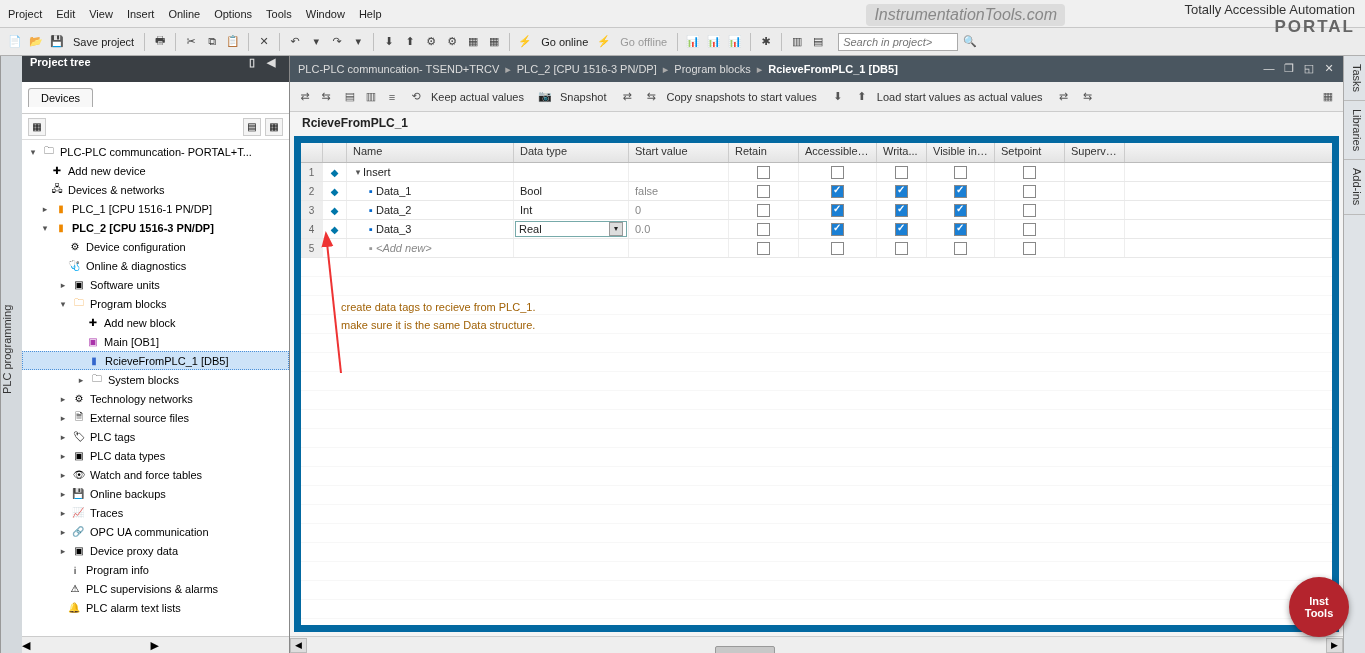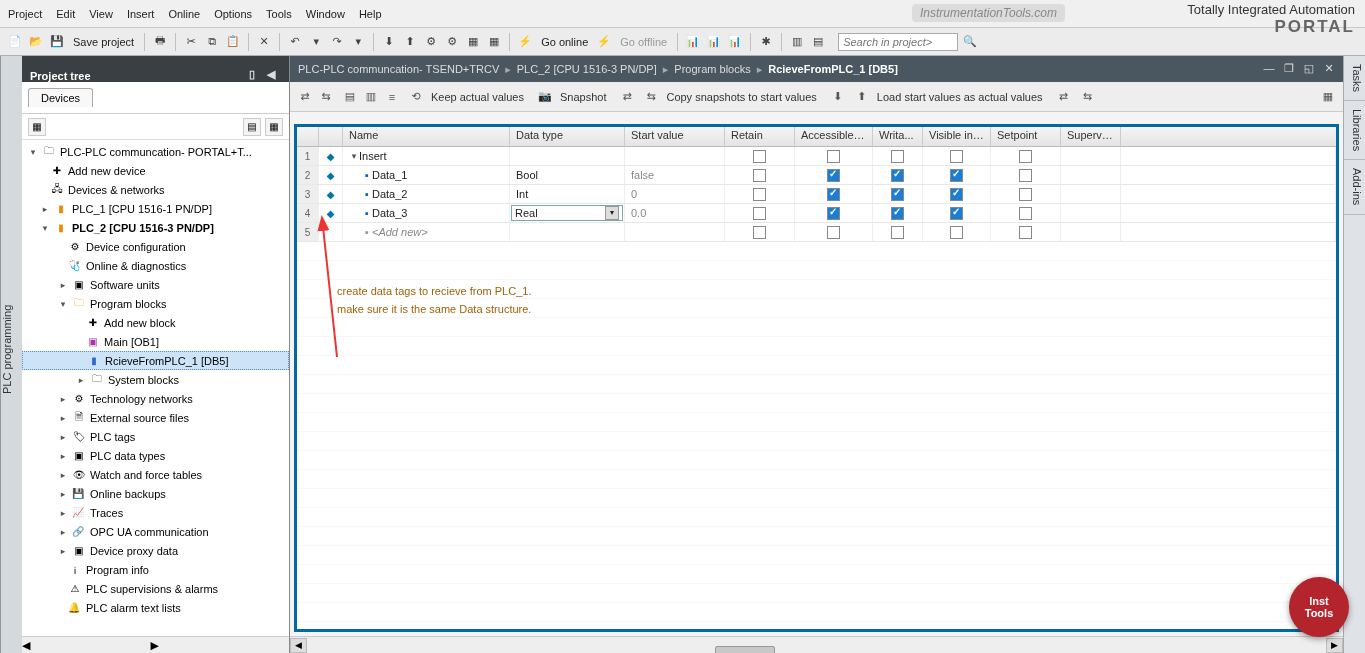--- a/index.html
+++ b/index.html
@@ -2,30 +2,30 @@
 <html><head>
 <meta charset="utf-8">
 <style>
 *{box-sizing:border-box;margin:0;padding:0;font-family:Tahoma,Arial,sans-serif;font-size:11px;user-select:none}
 body{background:#e8e8e8;width:1365px;height:653px;overflow:hidden;position:relative}
 .menubar{height:28px;background:#f0f0f0;display:flex;align-items:center;padding:0 8px;gap:14px;border-bottom:1px solid #c8c8c8}
 .menubar span{color:#222;cursor:default}
 .brand-right{position:absolute;right:10px;top:2px;text-align:right}
 .brand-right .tia{font-size:13px;color:#333}
 .brand-right .portal{font-size:17px;letter-spacing:2px;color:#666;font-weight:bold}
-.watermark{position:absolute;top:4px;right:300px;color:#888;font-style:italic;font-size:12px;background:rgba(200,200,200,.5);padding:2px 8px;border-radius:4px}
+.watermark{position:absolute;top:4px;right:300px;color:#888;font-style:italic;font-size:16px;background:rgba(200,200,200,.5);padding:2px 8px;border-radius:4px}
 .toolbar{height:28px;background:#ececec;display:flex;align-items:center;padding:0 6px;gap:3px;border-bottom:1px solid #b0b0b0}
 .tbtn{width:18px;height:18px;display:inline-flex;align-items:center;justify-content:center;font-size:11px;color:#444}
 .tsep{width:1px;height:18px;background:#c0c0c0;margin:0 3px}
 .toolbar .txtbtn{color:#222;margin:0 4px}
 .search-box{width:120px;height:18px;border:1px solid #aaa;background:#fff;padding:0 4px;color:#888;font-style:italic;margin-left:8px}
 .workspace{display:flex;height:calc(653px - 56px)}
 .left-rail{width:22px;background:#d4d9dd;writing-mode:vertical-rl;transform:rotate(180deg);text-align:center;font-size:11px;color:#333;padding-top:10px;border-right:1px solid #999}
 .project-tree{width:268px;background:#fff;border-right:1px solid #888;display:flex;flex-direction:column}
-.pt-header{height:26px;background:#3a3f44;color:#fff;display:flex;align-items:flex-end;padding:0 8px;font-weight:bold;font-size:12px;justify-content:space-between}
+.pt-header{height:26px;background:#3a3f44;color:#fff;display:flex;align-items:flex-start;padding:0 8px;font-weight:bold;font-size:12px;justify-content:space-between}
 .pt-header .icons{display:flex;gap:4px}
 .pt-header .icons span{width:14px;height:14px;display:inline-block;color:#ddd}
 .devices-tab{height:32px;background:#fff;border-bottom:1px solid #ccc;display:flex;align-items:center}
 .devices-tab .tab{border:1px solid #aaa;border-bottom:none;padding:3px 12px;margin-left:6px;background:#f8f8f8;border-radius:3px 3px 0 0}
 .pt-toolbar{height:26px;border-bottom:1px solid #ddd;display:flex;align-items:center;justify-content:space-between;padding:0 6px}
 .pt-toolbar .r{display:flex;gap:4px}
 .pt-toolbar .ico{width:18px;height:18px;border:1px solid #ccc;background:#f4f4f4;display:inline-flex;align-items:center;justify-content:center;font-size:10px}
 .tree{flex:1;overflow:auto;padding:2px 0}
 .tree-row{display:flex;align-items:center;height:19px;padding-left:6px;gap:4px;white-space:nowrap;cursor:default}
 .tree-row.selected{background:#cde3f8;border:1px dotted #4a90d9}
@@ -37,21 +37,21 @@
 .breadcrumb .bc-item{color:#ddd}
 .breadcrumb .bc-sep{color:#aaa}
 .breadcrumb .bc-item.active{color:#fff;font-weight:bold}
 .breadcrumb .win-icons{position:absolute;right:6px;display:flex;gap:4px}
 .breadcrumb .win-icons span{width:16px;height:14px;text-align:center;color:#ddd;cursor:pointer}
 .ed-toolbar{height:30px;background:#eee;border-bottom:1px solid #ccc;display:flex;align-items:center;padding:0 6px;gap:6px}
 .ed-toolbar .grp{display:flex;gap:3px;align-items:center}
 .ed-toolbar .ico{width:18px;height:18px;display:inline-flex;align-items:center;justify-content:center;color:#555;font-size:11px}
 .ed-toolbar .lbl{color:#333;margin-right:6px}
 .db-name{height:24px;background:#f4f4f4;padding:4px 12px;font-weight:bold;font-size:12px;color:#222}
-.grid{flex:1;background:#fff;border:3px solid #0369a1;margin:12px 4px 4px 4px;overflow:hidden;position:relative}
+.grid{flex:1;background:#fff;border:7px solid #0369a1;margin:0 4px 4px 4px;overflow:hidden;position:relative}
 .ghead{display:flex;height:20px;background:linear-gradient(#f5f5f5,#e4e4e4);border-bottom:1px solid #bbb}
 .ghead .gh{border-right:1px solid #ccc;padding:2px 6px;color:#333;overflow:hidden;white-space:nowrap;text-overflow:ellipsis}
 .grow{display:flex;height:19px;border-bottom:1px solid #e8e8e8}
 .grow .gc{border-right:1px solid #eee;padding:1px 6px;display:flex;align-items:center;color:#222;overflow:hidden}
 .grow .gc.num{background:#eee;color:#666;justify-content:center;font-size:10px}
 .grow .gc.center{justify-content:center}
 .chk{width:13px;height:13px;border:1px solid #888;background:#fff;display:inline-block}
 .chk.on{background:#1a7fd4;position:relative}
 .chk.on::after{content:"✓";color:#fff;font-size:10px;position:absolute;top:-2px;left:1px;font-weight:bold}
 .annot{position:absolute;color:#a16207;font-size:12px;line-height:18px}
@@ -88,21 +88,21 @@
   <span>Edit</span>
   <span>View</span>
   <span>Insert</span>
   <span>Online</span>
   <span>Options</span>
   <span>Tools</span>
   <span>Window</span>
   <span>Help</span>
   <div class="watermark">InstrumentationTools.com</div>
   <div class="brand-right">
-    <div class="tia">Totally Integrated Automation</div>
+    <div class="tia">Totally Accessible Automation</div>
     <div class="portal">PORTAL</div>
   </div>
 </div>
 
 <div class="toolbar">
   <span class="tbtn">📄</span>
   <span class="tbtn">📂</span>
   <span class="tbtn">💾</span>
   <span class="txtbtn">Save project</span>
   <span class="tsep"></span>
@@ -348,20 +348,21 @@
       <span class="ico">⇆</span>
       <span class="lbl">Copy snapshots to start values</span>
       <span class="ico">⬇</span>
       <span class="ico">⬆</span>
       <span class="lbl">Load start values as actual values</span>
       <span class="ico">⇄</span>
       <span class="ico">⇆</span>
       <span style="flex:1"></span>
       <span class="ico">▦</span>
     </div>
+    <div class="db-name">RcieveFromPLC_1</div>
     <div class="grid">
       <div class="ghead">
         <div class="gh c-num"></div>
         <div class="gh c-ico"></div>
         <div class="gh c-name">Name</div>
         <div class="gh c-dt">Data type</div>
         <div class="gh c-sv">Start value</div>
         <div class="gh c-ret">Retain</div>
         <div class="gh c-acc">Accessible f...</div>
         <div class="gh c-wr">Writa...</div>

